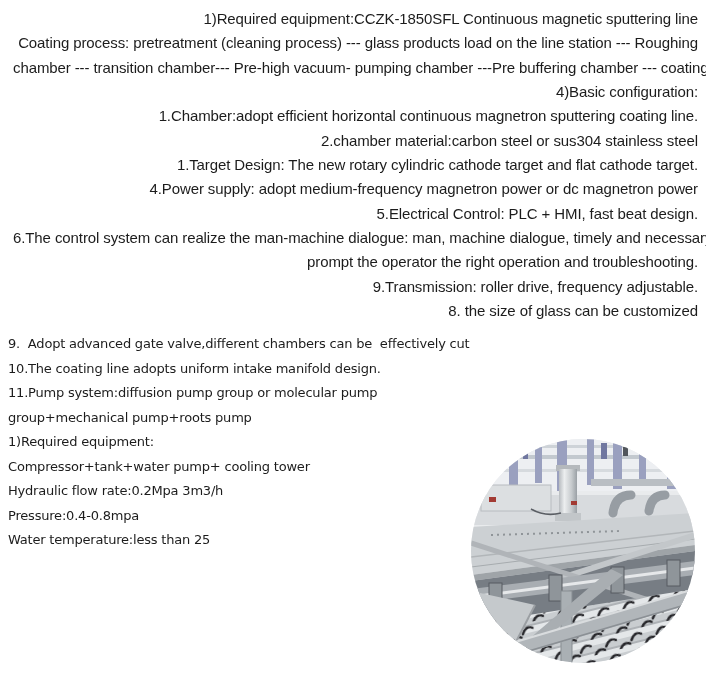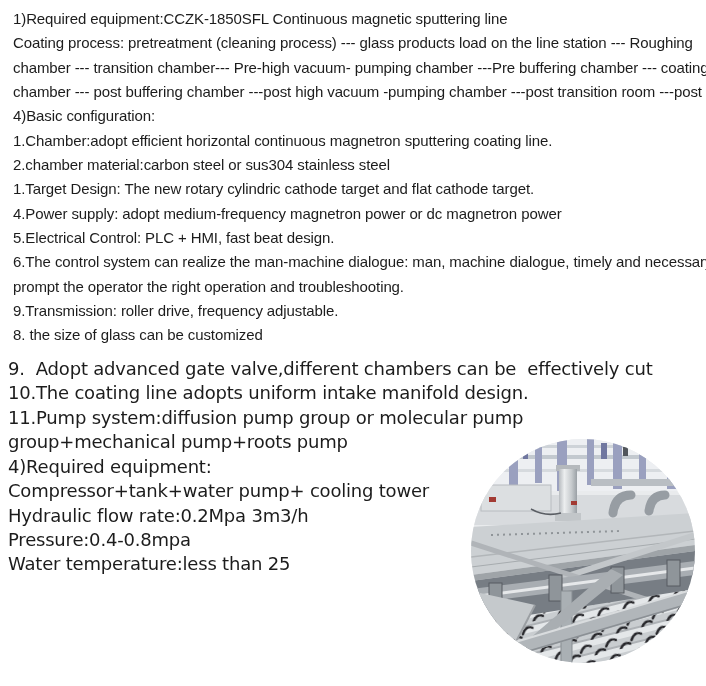--- a/index.html
+++ b/index.html
@@ -10,65 +10,64 @@
     --hook:#26262a; --bracket:#8f959a; --red_detail:#a23a33;
     --machine_block:#d8dbde; --pipe:#979da3; --rail:#e6e8ea;
   }
   html,body{margin:0;padding:0;}
   body{
     width:706px;height:686px;background:var(--background,#fff);
     position:relative;overflow:hidden;
     font-family:"Liberation Sans",sans-serif;color:var(--text,#1c1c1c);
   }
   .doc{position:absolute;left:0;top:0;width:706px;}
-  .sec-top{padding:7px 8px 0 13px;}
+  .sec-top{padding:7px 8px 0 13px;text-align:right;}
   .sec-top .line{
     display:block;white-space:pre;line-height:24.35px;
     font-size:15px;letter-spacing:-0.1px;
     font-family:"Liberation Sans",sans-serif;
   }
   .sec-bottom{margin-top:9px;padding-left:8px;width:462px;}
   .sec-bottom .line{
     display:block;white-space:pre;line-height:24.45px;
-    font-size:18px;letter-spacing:-0.2px;
+    font-size:13px;letter-spacing:-0.2px;
     font-family:"DejaVu Sans",sans-serif;
   }
   .photo{
     position:absolute;left:471px;top:439px;width:224px;height:224px;
   }
   .photo svg{display:block;width:224px;height:224px;}
 </style>
 </head>
 <body>
 
 <div class="doc">
 
   <div class="sec-top">
     <span class="line">1)Required equipment:CCZK-1850SFL Continuous magnetic sputtering line</span>
     <span class="line">Coating process: pretreatment (cleaning process) --- glass products load on the line station --- Roughing</span>
     <span class="line">chamber --- transition chamber--- Pre-high vacuum- pumping chamber ---Pre buffering chamber --- coating</span>
-    <span class="line">chamber --- post buffering chamber ---post high vacuum -pumping chamber ---post transition room ---post</span>
     <span class="line">4)Basic configuration:</span>
     <span class="line">1.Chamber:adopt efficient horizontal continuous magnetron sputtering coating line.</span>
     <span class="line">2.chamber material:carbon steel or sus304 stainless steel</span>
     <span class="line">1.Target Design: The new rotary cylindric cathode target and flat cathode target.</span>
     <span class="line">4.Power supply: adopt medium-frequency magnetron power or dc magnetron power</span>
     <span class="line">5.Electrical Control: PLC + HMI, fast beat design.</span>
     <span class="line">6.The control system can realize the man-machine dialogue: man, machine dialogue, timely and necessary</span>
     <span class="line">prompt the operator the right operation and troubleshooting.</span>
     <span class="line">9.Transmission: roller drive, frequency adjustable.</span>
     <span class="line">8. the size of glass can be customized</span>
   </div>
 
   <div class="sec-bottom">
     <span class="line">9.  Adopt advanced gate valve,different chambers can be  effectively cut</span>
     <span class="line">10.The coating line adopts uniform intake manifold design.</span>
     <span class="line">11.Pump system:diffusion pump group or molecular pump</span>
     <span class="line">group+mechanical pump+roots pump</span>
-    <span class="line">4)Required equipment:</span>
+    <span class="line">1)Required equipment:</span>
     <span class="line">Compressor+tank+water pump+ cooling tower</span>
     <span class="line">Hydraulic flow rate:0.2Mpa 3m3/h</span>
     <span class="line">Pressure:0.4-0.8mpa</span>
     <span class="line">Water temperature:less than 25</span>
   </div>
 
 </div>
 
 <div class="photo">
   <svg viewBox="0 0 224 224" aria-hidden="true">

